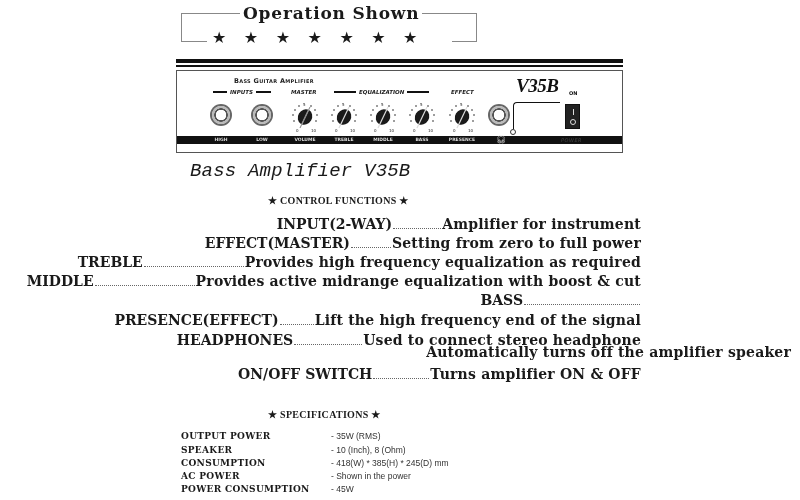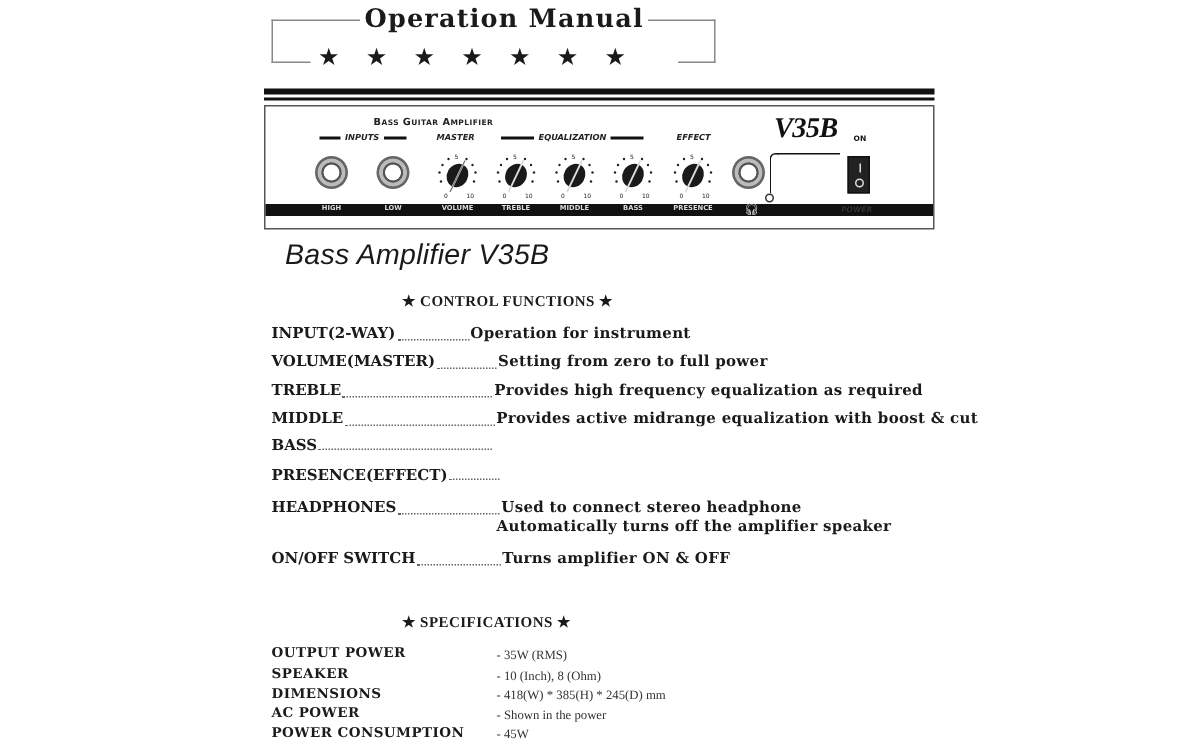--- a/index.html
+++ b/index.html
@@ -24,21 +24,21 @@
   
   .dbar1 { position: absolute; left: 176px; top: 59px; width: 447px; height: 4px; background: #111; }
   .dbar2 { position: absolute; left: 176px; top: 65px; width: 447px; height: 1.5px; background: #111; }
 
   
   .panel {
     position: absolute; left: 176px; top: 70px; width: 447px; height: 83px;
     border: 1px solid #555; background: #fff;
   }
   .panel .blackbar { position: absolute; left: 0; right: 0; top: 65px; height: 8px; background: #111; }
-  .p-title { position: absolute; left: 44px; top: 6px; font-family: "DejaVu Sans", sans-serif; font-weight: bold; font-size: 6.5px; letter-spacing: 0.3px; font-variant: small-caps; color: #222; padding-left: 28px; }
+  .p-title { position: absolute; left: 29px; top: 6px; font-family: "DejaVu Sans", sans-serif; font-weight: bold; font-size: 6.5px; letter-spacing: 0.3px; font-variant: small-caps; color: #222; padding-left: 28px; }
   .p-group { position: absolute; top: 18px; font-family: "DejaVu Sans", sans-serif; font-style: italic; font-weight: bold; font-size: 5.5px; color: #222; display:flex; align-items:center; gap:3px; }
   .p-group .bar { display: inline-block; height: 2.5px; background: #111; }
   .jack {
     position: absolute; top: 33px; width: 22px; height: 22px; border-radius: 50%;
     background: radial-gradient(circle, #fff 0 5px, #555 5.5px 6.5px, #bbb 7px 9px, #666 9.5px 11px);
   }
   .knob { position: absolute; top: 30px; width: 30px; height: 32px; }
   .knob svg { width: 30px; height: 32px; }
   .blbl { position: absolute; top: 65px; font-family: "DejaVu Sans", sans-serif; font-weight: bold; font-size: 4.5px; color: #ddd; text-align: center; line-height: 8px; }
   .model { position: absolute; left: 339px; top: 4px; font-family: Liberation Serif, serif; font-style: italic; font-weight: bold; font-size: 19px; color: #111; letter-spacing: -0.5px; }
@@ -46,41 +46,41 @@
   .switch { position: absolute; left: 388px; top: 33px; width: 15px; height: 25px; background: #222; border: 1px solid #111; }
   .switch .i { position: absolute; left: 6.5px; top: 4px; width: 1px; height: 6px; background: #ddd; }
   .switch .o { position: absolute; left: 4px; top: 14px; width: 6px; height: 6px; border: 1px solid #ddd; border-radius: 50%; }
   .pwr-lbl { position: absolute; left: 384px; top: 65px; font-family: "DejaVu Sans", sans-serif; font-style: italic; font-size: 5px; color: #444; line-height: 8px; letter-spacing: 0.5px; }
   .led-wire { position: absolute; left: 336px; top: 31px; width: 6px; height: 27px; border-left: 1px solid #111; border-top: 1px solid #111; border-top-left-radius: 4px; }
   .led-wire2 { position: absolute; left: 341px; top: 31px; width: 42px; height: 1px; background:#111; }
   .led { position: absolute; left: 333px; top: 58px; width: 6px; height: 6px; border: 1px solid #333; border-radius: 50%; background: #fff; }
   .hp-icon { position: absolute; left: 319px; top: 64px; font-size: 8px; color: #ddd; line-height: 9px; font-family: "DejaVu Sans", sans-serif; }
 
   
-  .subtitle { position: absolute; left: 190px; top: 160px; font-family: Liberation Sans, sans-serif; font-style: italic; font-size: 19px; color: #1a1a1a; letter-spacing: 0.2px; }
+  .subtitle { position: absolute; left: 190px; top: 160px; font-family: Liberation Mono, monospace; font-style: italic; font-size: 19px; color: #1a1a1a; letter-spacing: 0.2px; }
   .sec-head { position: absolute; font-family: Liberation Serif, serif; font-weight: bold; font-size: 10px; letter-spacing: 0.3px; color: #1a1a1a; }
 
-  .cf-row { position: absolute; left: 181px; width: 460px; display: flex; align-items: baseline; font-family: "DejaVu Serif", serif; font-weight: bold; font-size: 10px; color: #1a1a1a; }
+  .cf-row { position: absolute; left: 181px; width: 460px; display: flex; align-items: baseline; font-family: "DejaVu Serif", serif; font-weight: bold; font-size: 14px; color: #1a1a1a; justify-content: flex-end; }
   .cf-name { white-space: nowrap; }
   .cf-dots { flex: 0 0 auto; border-bottom: 1px dotted #666; height: 0; margin: 0 1px 2px 1px; align-self: flex-end; margin-bottom: 3px; }
   .cf-desc { white-space: nowrap; line-height: 14px; letter-spacing: 0.2px; }
 
   .sp-row { position: absolute; left: 181px; display: flex; font-size: 9px; }
   .sp-name { width: 150px; font-family: "DejaVu Serif", serif; font-weight: bold; color: #1a1a1a; letter-spacing: 0.3px; }
-  .sp-val { font-family: Liberation Serif, serif; color: #333; font-size: 8.5px; }
+  .sp-val { font-family: Liberation Sans, sans-serif; color: #333; font-size: 8.5px; }
 </style>
 </head>
 <body>
 
 <div class="hdr-box"></div>
 <div class="hdr-line-top" style="width:60px"></div>
 <div class="hdr-line-top" style="left:420px;width:57px"></div>
 <div class="hdr-line-bot" style="left:181px;width:26px"></div>
 <div class="hdr-line-bot" style="left:452px;width:25px"></div>
-<div class="hdr-title">Operation Manual</div>
+<div class="hdr-title">Operation Shown</div>
 <div class="hdr-stars">
   <span>★</span>
   <span>★</span>
   <span>★</span>
   <span>★</span>
   <span>★</span>
   <span>★</span>
   <span>★</span>
 </div>
 
@@ -232,44 +232,45 @@
   <div class="pwr-lbl">POWER</div>
 </div>
 
 <div class="subtitle">Bass Amplifier V35B</div>
 
 <div class="sec-head" style="left:268px;top:195px">★ CONTROL FUNCTIONS ★</div>
 
 <div class="cf-row" style="top:216px">
   <span class="cf-name">INPUT(2-WAY)</span>
   <span class="cf-dots" style="width:48px"></span>
-  <span class="cf-desc">Operation for instrument</span>
+  <span class="cf-desc">Amplifier for instrument</span>
 </div>
 <div class="cf-row" style="top:235px">
-  <span class="cf-name">VOLUME(MASTER)</span>
+  <span class="cf-name">EFFECT(MASTER)</span>
   <span class="cf-dots" style="width:40px"></span>
   <span class="cf-desc">Setting from zero to full power</span>
 </div>
 <div class="cf-row" style="top:254px">
   <span class="cf-name">TREBLE</span>
   <span class="cf-dots" style="width:100px"></span>
   <span class="cf-desc">Provides high frequency equalization as required</span>
 </div>
 <div class="cf-row" style="top:273px">
   <span class="cf-name">MIDDLE</span>
   <span class="cf-dots" style="width:100px"></span>
   <span class="cf-desc">Provides active midrange equalization with boost &amp; cut</span>
 </div>
 <div class="cf-row" style="top:292px">
   <span class="cf-name">BASS</span>
   <span class="cf-dots" style="width:116px"></span>
 </div>
 <div class="cf-row" style="top:312px">
   <span class="cf-name">PRESENCE(EFFECT)</span>
   <span class="cf-dots" style="width:34px"></span>
+  <span class="cf-desc">Lift the high frequency end of the signal</span>
 </div>
 <div class="cf-row" style="top:332px">
   <span class="cf-name">HEADPHONES</span>
   <span class="cf-dots" style="width:68px"></span>
   <span class="cf-desc">Used to connect stereo headphone</span>
 </div>
 <div class="cf-row" style="top:345px;left:331px">
   <span class="cf-desc">Automatically turns off the amplifier speaker</span>
 </div>
 <div class="cf-row" style="top:366px">
@@ -282,21 +283,21 @@
 
 <div class="sp-row" style="top:431px">
   <span class="sp-name">OUTPUT POWER</span>
   <span class="sp-val">- 35W (RMS)</span>
 </div>
 <div class="sp-row" style="top:445px">
   <span class="sp-name">SPEAKER</span>
   <span class="sp-val">- 10 (Inch),  8 (Ohm)</span>
 </div>
 <div class="sp-row" style="top:458px">
-  <span class="sp-name">DIMENSIONS</span>
+  <span class="sp-name">CONSUMPTION</span>
   <span class="sp-val">- 418(W) * 385(H) * 245(D) mm</span>
 </div>
 <div class="sp-row" style="top:471px">
   <span class="sp-name">AC POWER</span>
   <span class="sp-val">- Shown in the power</span>
 </div>
 <div class="sp-row" style="top:484px">
   <span class="sp-name">POWER CONSUMPTION</span>
   <span class="sp-val">- 45W</span>
 </div>

